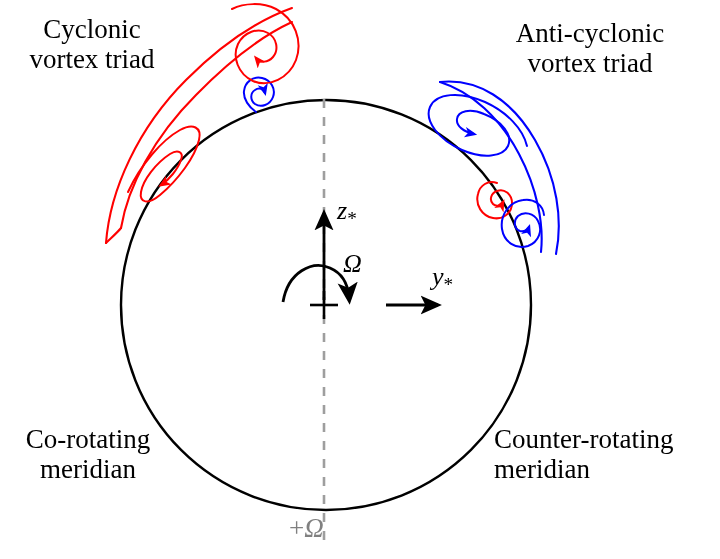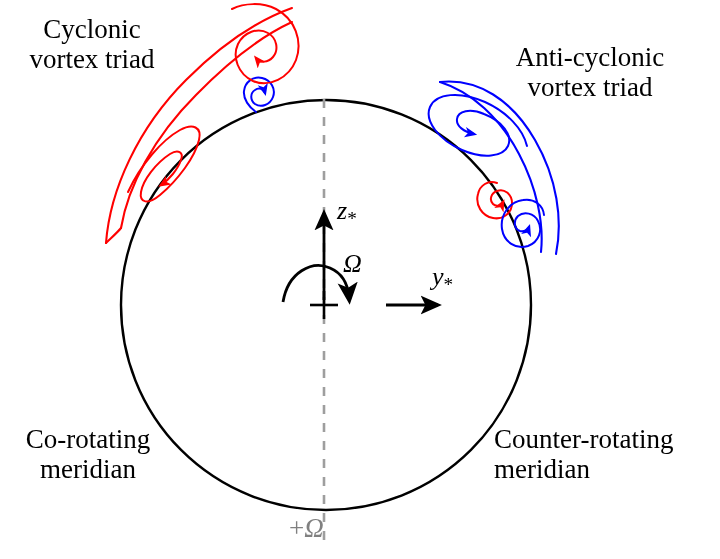--- a/index.html
+++ b/index.html
@@ -43,21 +43,20 @@
     left: 2px;
     top: 14px;
     text-align: center;
     width: 180px;
   }
   #label-anticyclonic {
     left: 480px;
     top: 18px;
     text-align: center;
     width: 220px;
-    margin-top: 24px;
   }
   #label-corotating {
     left: -2px;
     top: 424px;
     text-align: center;
     width: 180px;
   }
   #label-counterrotating {
     left: 494px;
     top: 424px;

